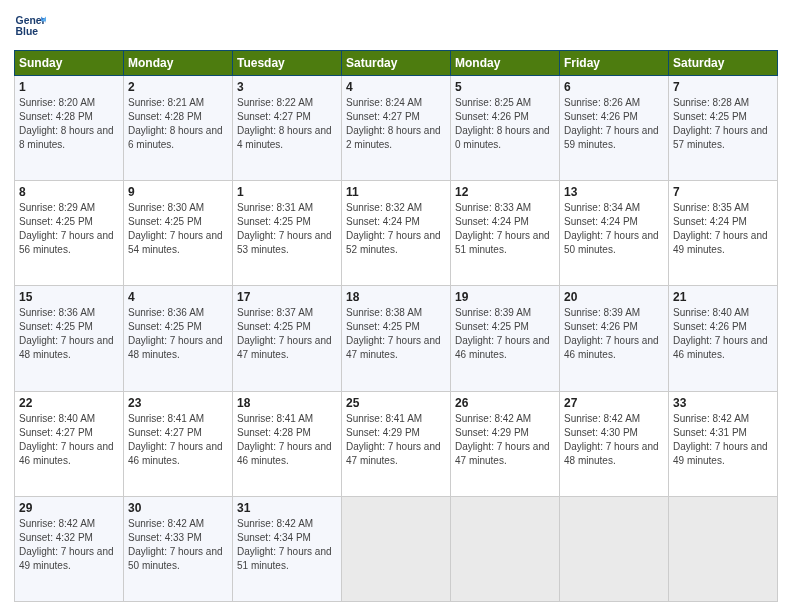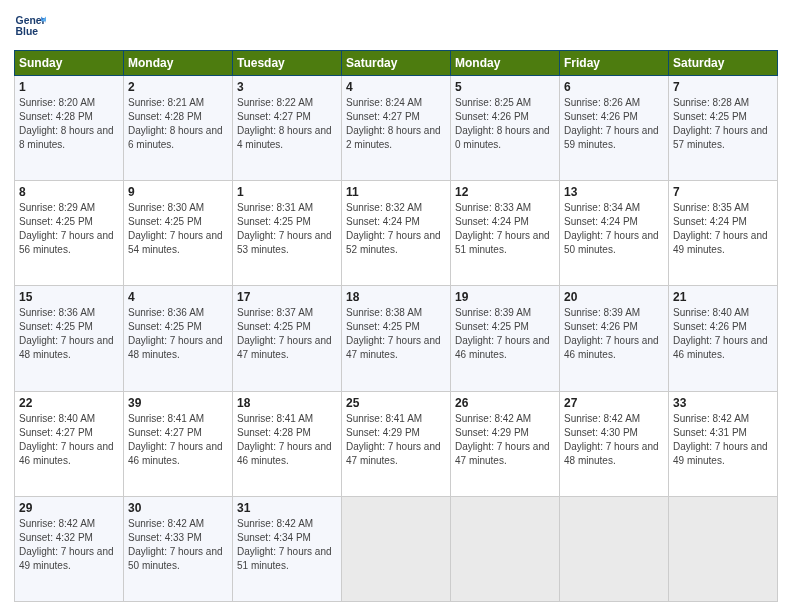--- a/index.html
+++ b/index.html
@@ -166,21 +166,21 @@
           <td><span class="day-num">19</span>
 <span class="day-info">Sunrise: 8:39 AM<br>Sunset: 4:25 PM<br>Daylight: 7 hours and 46 minutes.</span></td>
           <td><span class="day-num">20</span>
 <span class="day-info">Sunrise: 8:39 AM<br>Sunset: 4:26 PM<br>Daylight: 7 hours and 46 minutes.</span></td>
           <td><span class="day-num">21</span>
 <span class="day-info">Sunrise: 8:40 AM<br>Sunset: 4:26 PM<br>Daylight: 7 hours and 46 minutes.</span></td>
         </tr>
         <tr>
           <td><span class="day-num">22</span>
 <span class="day-info">Sunrise: 8:40 AM<br>Sunset: 4:27 PM<br>Daylight: 7 hours and 46 minutes.</span></td>
-          <td><span class="day-num">39</span>
+          <td><span class="day-num">23</span>
 <span class="day-info">Sunrise: 8:41 AM<br>Sunset: 4:27 PM<br>Daylight: 7 hours and 46 minutes.</span></td>
           <td><span class="day-num">18</span>
 <span class="day-info">Sunrise: 8:41 AM<br>Sunset: 4:28 PM<br>Daylight: 7 hours and 46 minutes.</span></td>
           <td><span class="day-num">25</span>
 <span class="day-info">Sunrise: 8:41 AM<br>Sunset: 4:29 PM<br>Daylight: 7 hours and 47 minutes.</span></td>
           <td><span class="day-num">26</span>
 <span class="day-info">Sunrise: 8:42 AM<br>Sunset: 4:29 PM<br>Daylight: 7 hours and 47 minutes.</span></td>
           <td><span class="day-num">27</span>
 <span class="day-info">Sunrise: 8:42 AM<br>Sunset: 4:30 PM<br>Daylight: 7 hours and 48 minutes.</span></td>
           <td><span class="day-num">33</span>

